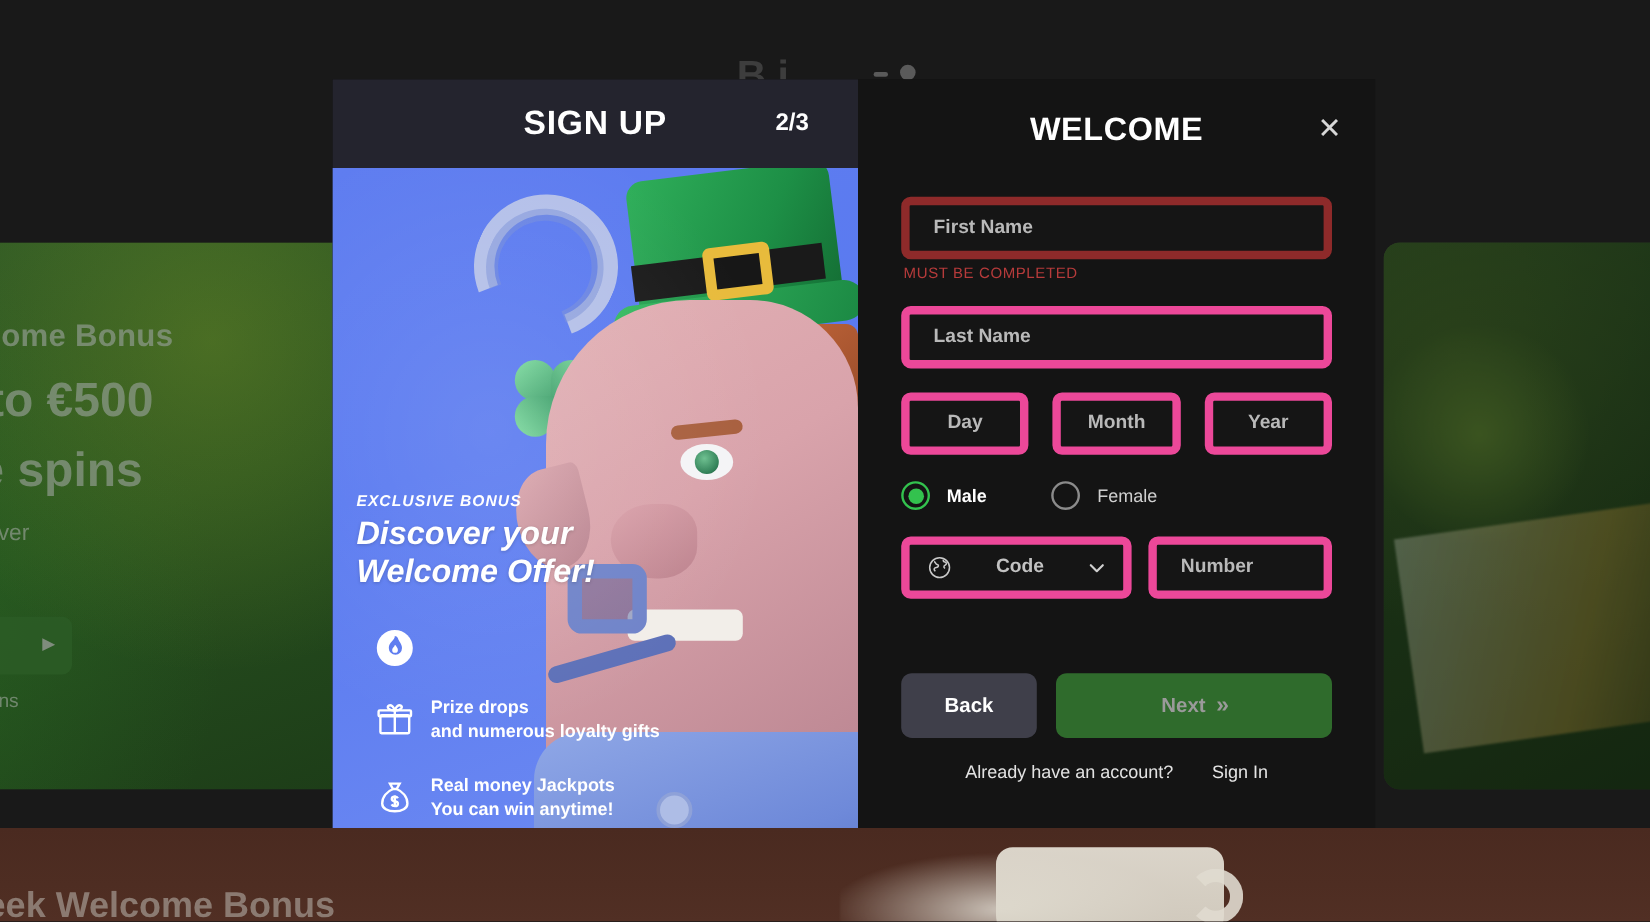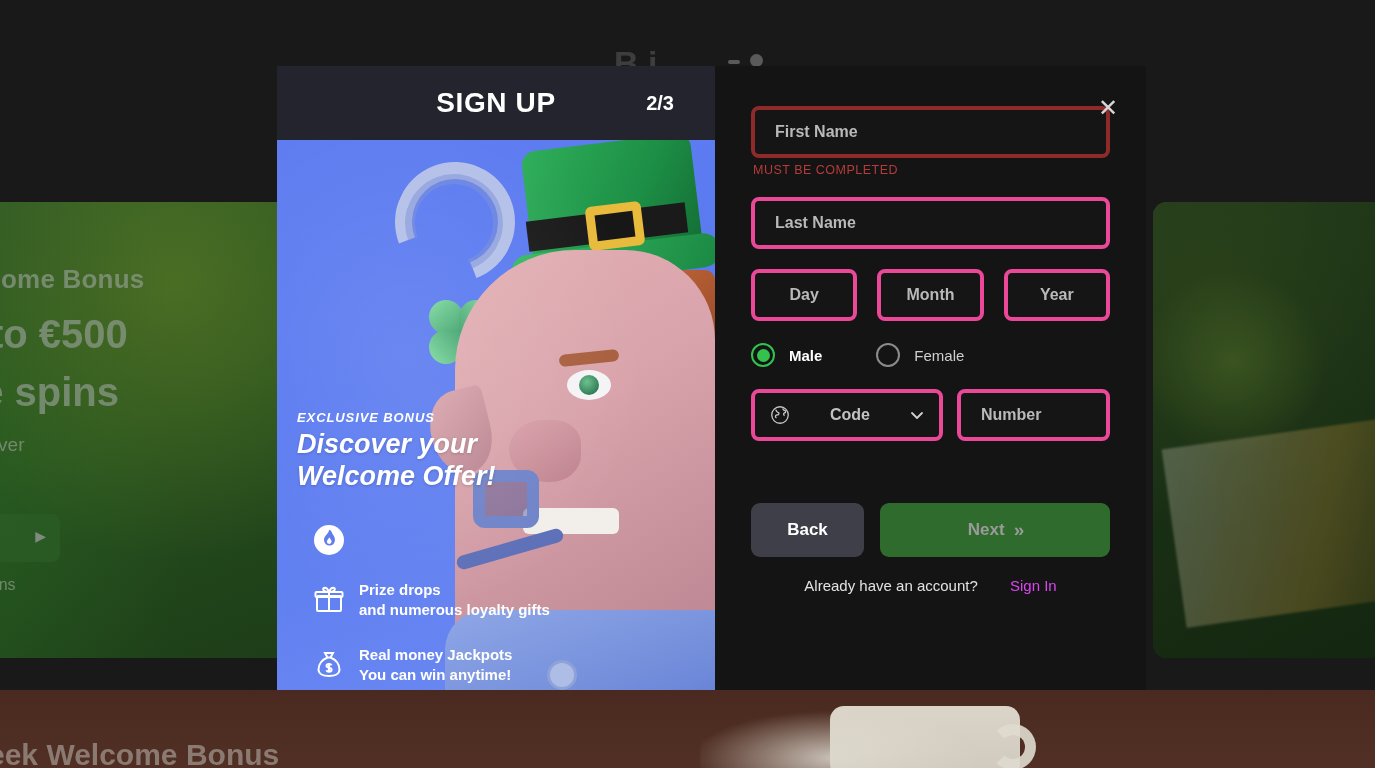--- a/index.html
+++ b/index.html
@@ -239,21 +239,21 @@
     position: absolute; right: 23px; top: 27px; width: 30px; height: 30px;
     display: flex; align-items: center; justify-content: center;
     color: #d7d7d7; font-size: 24px; line-height: 1; cursor: pointer;
     background: none; border: 0; font-family: "Liberation Sans", sans-serif;
   }
   .form-title {
     text-align: center; color: #ffffff; font-size: 27px; font-weight: 700;
     letter-spacing: .5px; padding-top: 27px;
   }
   .field {
-    height: 52px; border: 4px solid #ec4899; border-radius: 8px;
+    height: 52px; border: 7px solid #ec4899; border-radius: 8px;
     background: #151515; display: flex; align-items: center; padding: 0 20px;
     color: #b9b9b9; font-size: 16px; font-weight: 600;
   }
   .field.error { border-color: #8e2a2a; }
   .err-msg { color: #b63b3b; font-size: 12.5px; letter-spacing: .5px; margin: 5px 0 0 2px; text-transform: uppercase; }
   .mt-first { margin-top: 40px; }
   .mt-last  { margin-top: 20px; }
 
   .dob-row { display: flex; gap: 20px; margin-top: 20px; }
   .dob-row .field { flex: 1; justify-content: center; padding: 0; }
@@ -286,21 +286,21 @@
     display: flex; align-items: center; justify-content: center; gap: 9px;
   }
   .btn-back { width: 113px; background: #3f3f4a; color: #ffffff; }
   .btn-next { flex: 1; background: #2f6b2c; color: #9a9a9a; }
   .btn-next .dchev { font-size: 19px; letter-spacing: -2px; }
 
   .signin-row {
     margin-top: 20px; text-align: center;
     color: #e2e2e2; font-size: 15px;
   }
-  .signin-row .link { color: #d946ef; margin-left: 28px; cursor: pointer; }
+  .signin-row .link { color: #e5e5e5; margin-left: 28px; cursor: pointer; }
 </style>
 </head>
 <body>
 
 <div id="page">
 
   <div class="bg-topdots">
     <i class="bg-dot-a"></i>
       <i class="bg-dot-b"></i>
       <i class="bg-dot-c"></i>
@@ -411,20 +411,21 @@
           </div>
 
         </div>
       </div>
     </div>
 
     <div class="form-col">
 
       <button class="close-btn">✕</button>
 
+      <div class="form-title">WELCOME</div>
 
       <div class="field error mt-first">
         <span>First Name</span>
       </div>
       <div class="err-msg">MUST BE COMPLETED</div>
 
       <div class="field mt-last">
         <span>Last Name</span>
       </div>
 

